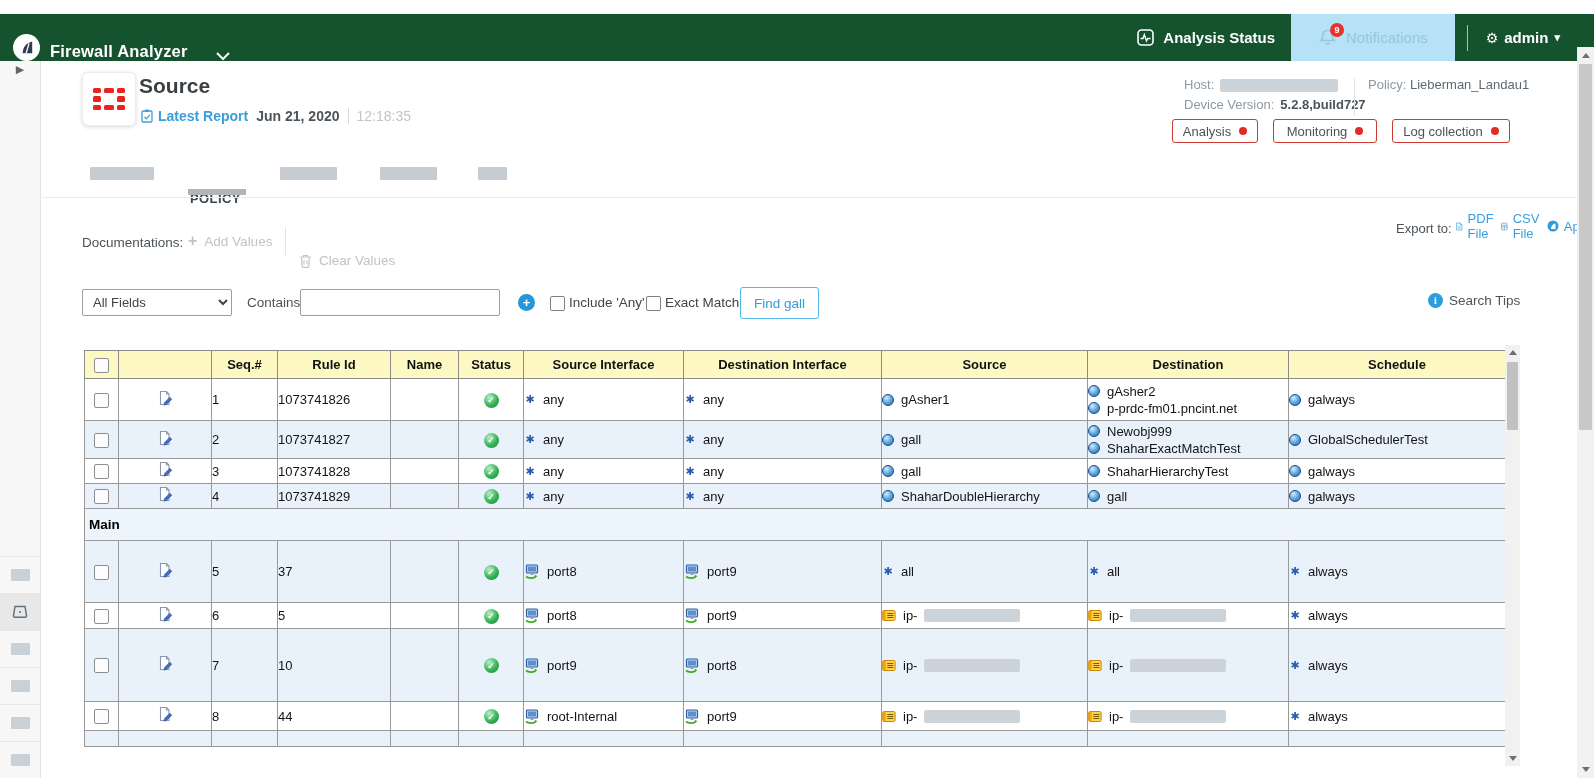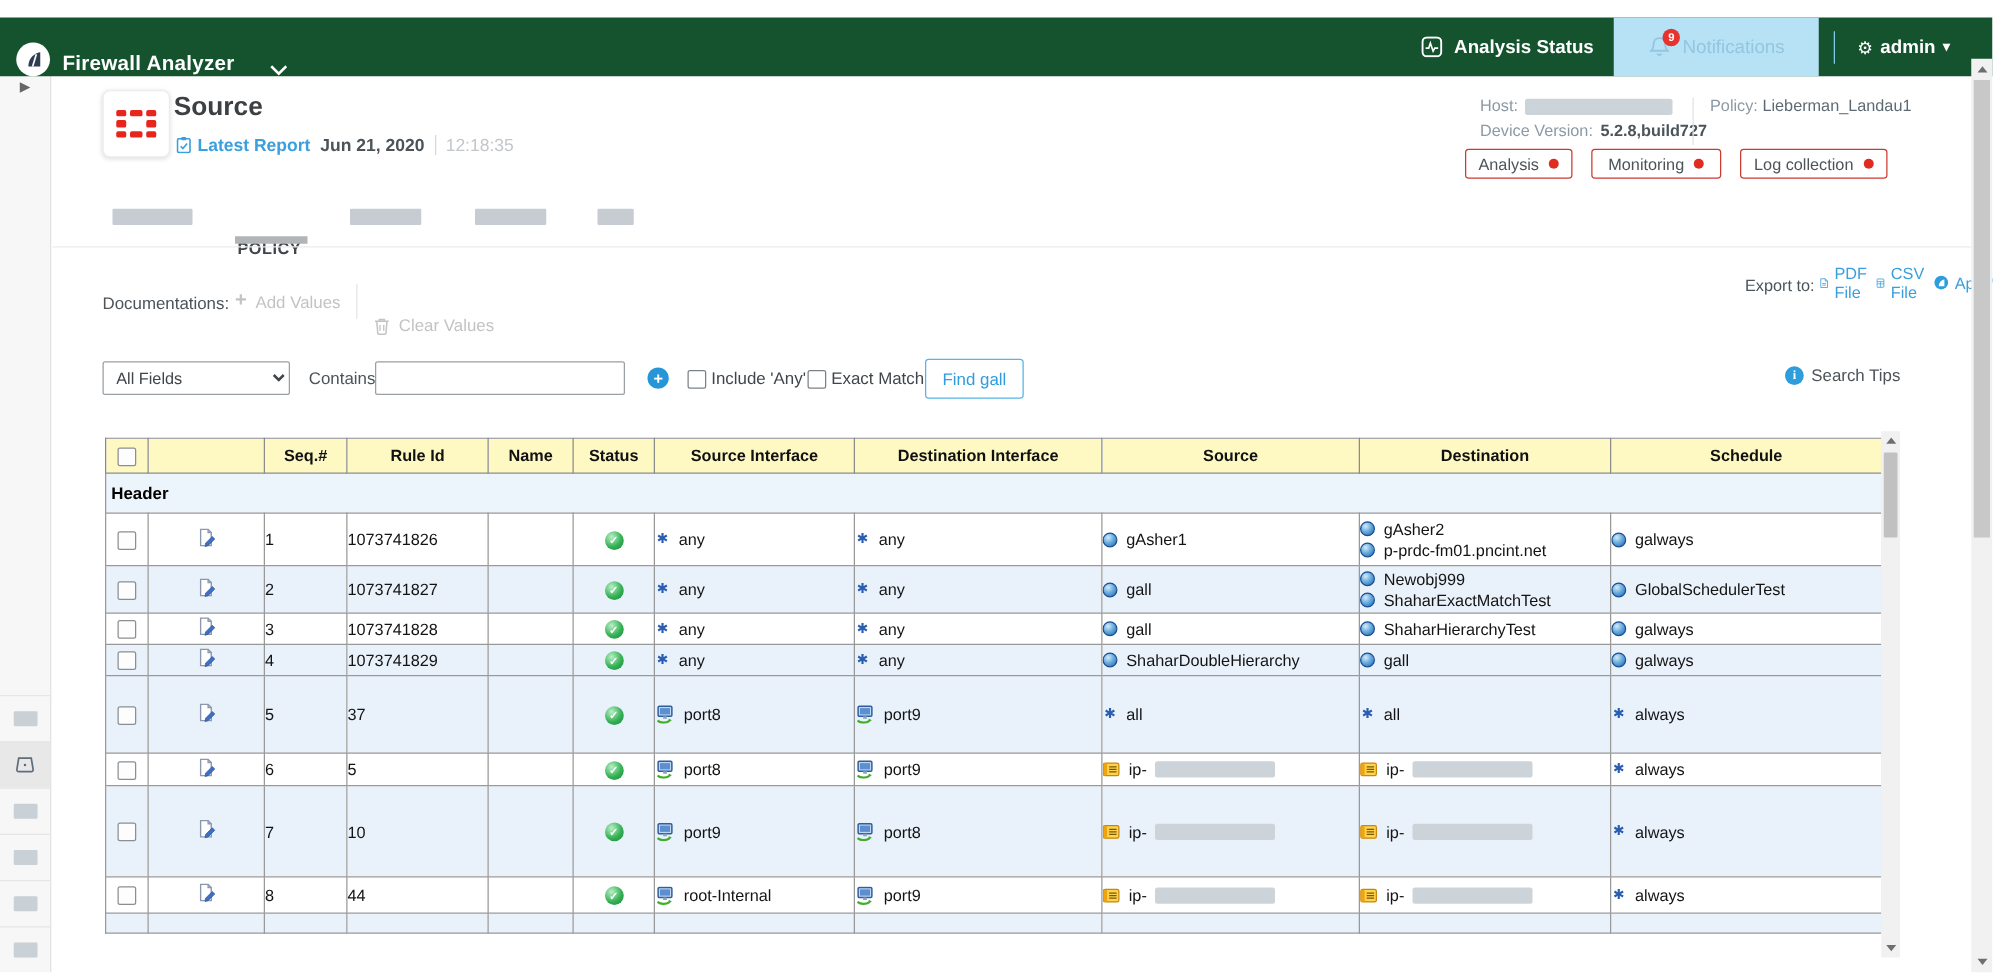--- a/index.html
+++ b/index.html
@@ -339,23 +339,20 @@
             <th>Name</th>
             <th>Status</th>
             <th>Source Interface</th>
             <th>Destination Interface</th>
             <th>Source</th>
             <th>Destination</th>
             <th>Schedule</th>
           </tr>
         </thead>
         <tbody>
-          <tr class="group-row">
-            <td colspan="11">Header</td>
-          </tr>
           <tr class="data-row" style="height: 42px;">
             <td class="c-center"><span class="cbx"></span></td>
             <td class="c-center"><svg width="17" height="17" viewBox="0 0 17 17">
                 <path d="M3.5 1.5 H9.5 L12 4 V14.5 H3.5 Z" fill="#fff" stroke="#8a97ad" stroke-width="1.1"></path>
                 <path d="M9.5 1.5 V4 H12" fill="none" stroke="#8a97ad" stroke-width="1.1"></path>
                 <path d="M7.5 12.5 L12.8 7.2 L14.8 9.2 L9.5 14.5 L7 15.2 Z" fill="#3f6fc0" stroke="#2d55a0" stroke-width="0.6"></path>
               </svg></td>
             <td class="c-txt">1</td>
             <td class="c-txt">1073741826</td>
             <td class="c-txt"></td>
@@ -518,20 +515,23 @@
                 <span>gall</span>
               </div>
             </td>
             <td class="c-ent">
               <div class="ent">
                 <span class="globe"></span>
                 <span>galways</span>
               </div>
             </td>
           </tr>
+          <tr class="group-row">
+            <td colspan="11">Main</td>
+          </tr>
           <tr class="data-row alt" style="height: 62px;">
             <td class="c-center"><span class="cbx"></span></td>
             <td class="c-center"><svg width="17" height="17" viewBox="0 0 17 17">
                 <path d="M3.5 1.5 H9.5 L12 4 V14.5 H3.5 Z" fill="#fff" stroke="#8a97ad" stroke-width="1.1"></path>
                 <path d="M9.5 1.5 V4 H12" fill="none" stroke="#8a97ad" stroke-width="1.1"></path>
                 <path d="M7.5 12.5 L12.8 7.2 L14.8 9.2 L9.5 14.5 L7 15.2 Z" fill="#3f6fc0" stroke="#2d55a0" stroke-width="0.6"></path>
               </svg></td>
             <td class="c-txt">5</td>
             <td class="c-txt">37</td>
             <td class="c-txt"></td>

